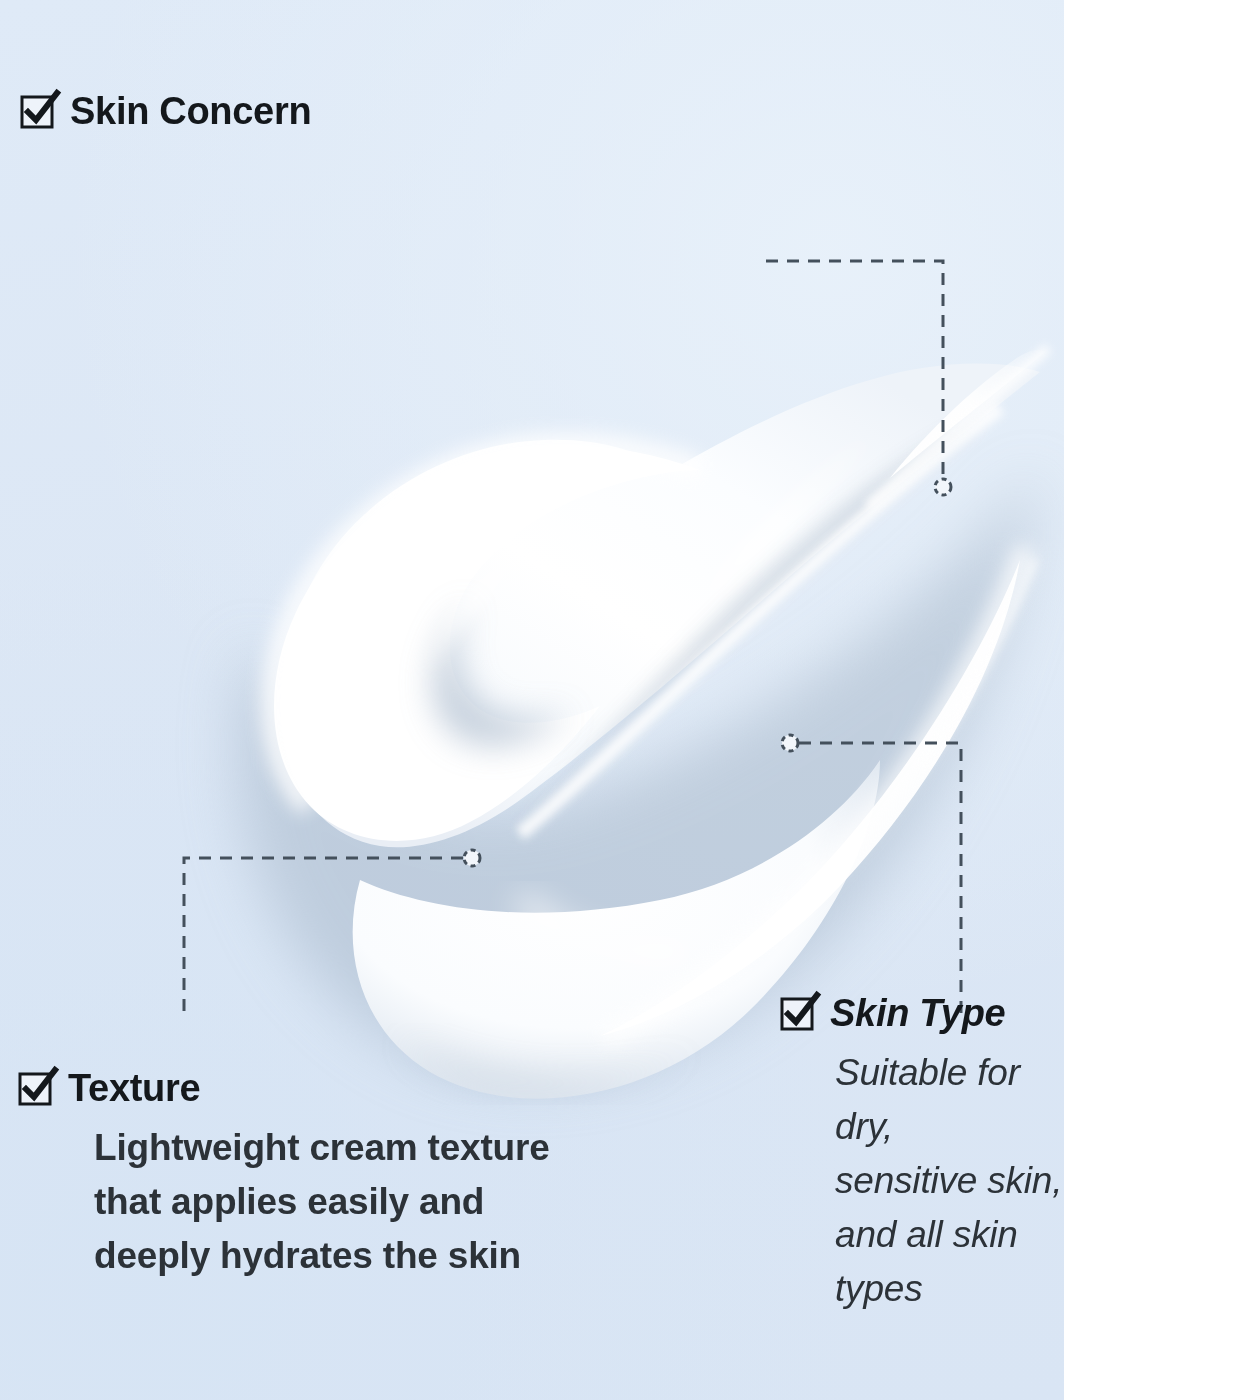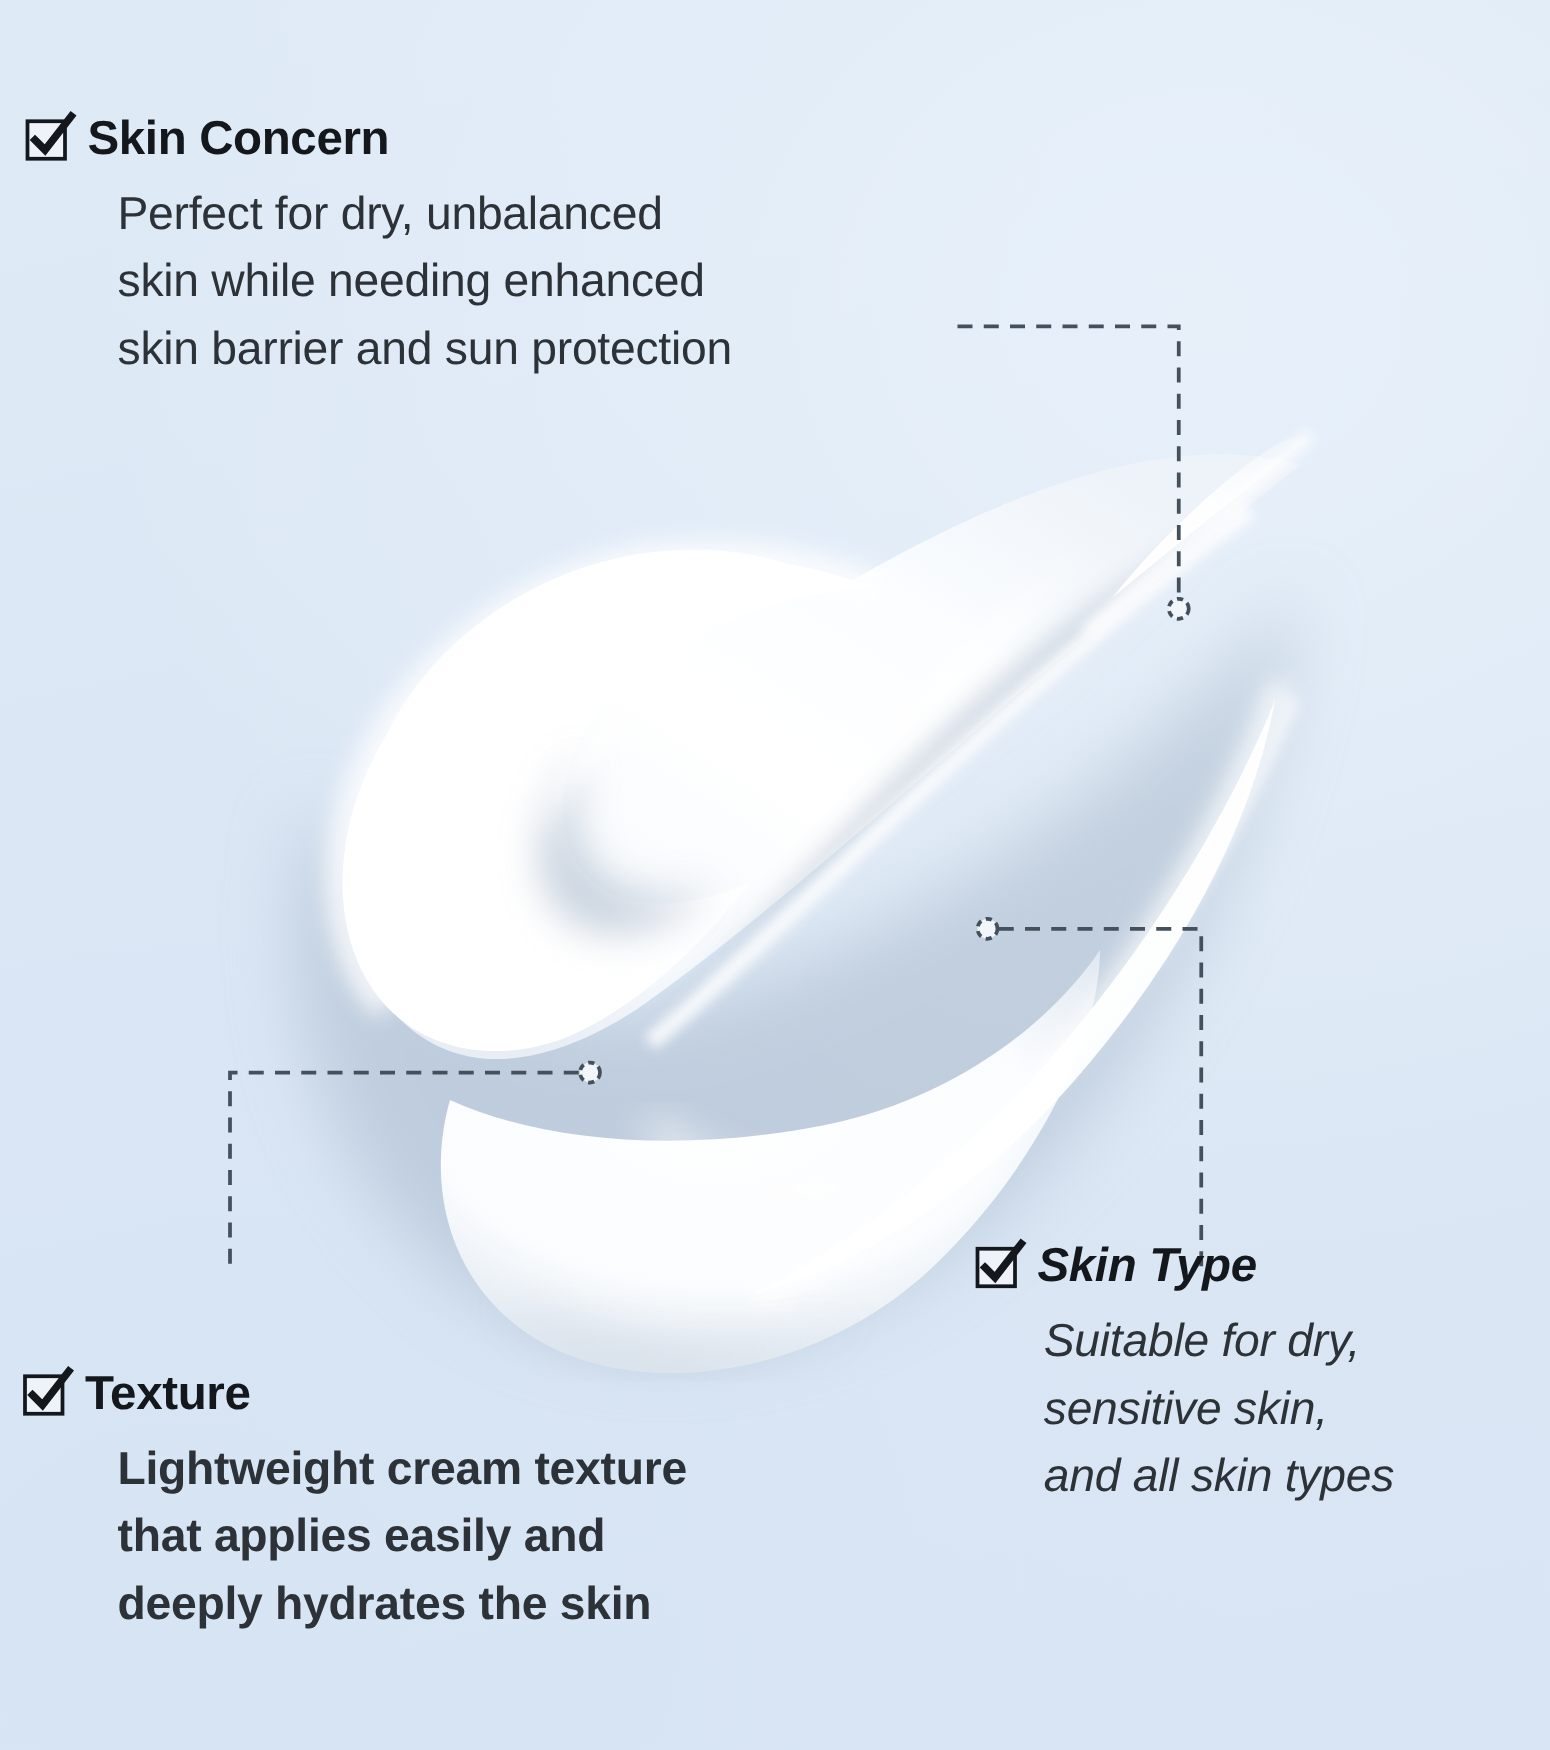--- a/index.html
+++ b/index.html
@@ -2,21 +2,21 @@
 <html><head>
 <meta charset="utf-8">
 <style>
   html, body {
     margin: 0;
     padding: 0;
     background: #ffffff;
   }
   #stage {
     position: relative;
-    width: 1240px;
+    width: 1064px;
     height: 1400px;
     overflow: hidden;
     background: #dde8f6;
     font-family: "Liberation Sans", sans-serif;
     -webkit-font-smoothing: antialiased;
   }
 
   
   .bg-layer {
     position: absolute;
@@ -74,21 +74,21 @@
     font-size: 37px;
     line-height: 1.46;
     color: #2c3238;
     letter-spacing: -0.2px;
     white-space: pre-line;
   }
 
   #block-skin-concern { left: 20px;  top: 92px;  }
   #block-skin-concern .feature-body { margin-left: 74px; }
 
-  #block-texture      { left: 18px;  top: 1096px; }
+  #block-texture      { left: 18px;  top: 1069px; }
   #block-texture .feature-body { margin-left: 76px; font-weight: bold; }
 
   #block-skin-type    { left: 780px; top: 994px; font-style: italic; }
   #block-skin-type .feature-body { margin-left: 55px; }
 </style>
 </head>
 <body>
 
 <div id="stage">
 
@@ -262,23 +262,20 @@
   <div class="feature" id="block-skin-concern">
     <div class="feature-head">
       <span class="checkbox">
         <svg width="36" height="36" viewBox="0 0 36 36">
           <rect x="2" y="4" width="30" height="30" fill="#eef3fa" stroke="#14181c" stroke-width="3"></rect>
           <path d="M 8,19 L 16,27 L 37,0" fill="none" stroke="#14181c" stroke-width="6" stroke-linecap="square" stroke-linejoin="miter"></path>
         </svg>
       </span>
       <span class="feature-title">Skin Concern</span>
     </div>
-    <div class="feature-body">Perfect for dry, unbalanced
-skin while needing enhanced
-skin barrier and sun protection</div>
   </div>
 
   <div class="feature" id="block-texture">
     <div class="feature-head">
       <span class="checkbox">
         <svg width="36" height="36" viewBox="0 0 36 36">
           <rect x="2" y="4" width="30" height="30" fill="#eef3fa" stroke="#14181c" stroke-width="3"></rect>
           <path d="M 8,19 L 16,27 L 37,0" fill="none" stroke="#14181c" stroke-width="6" stroke-linecap="square" stroke-linejoin="miter"></path>
         </svg>
       </span>

